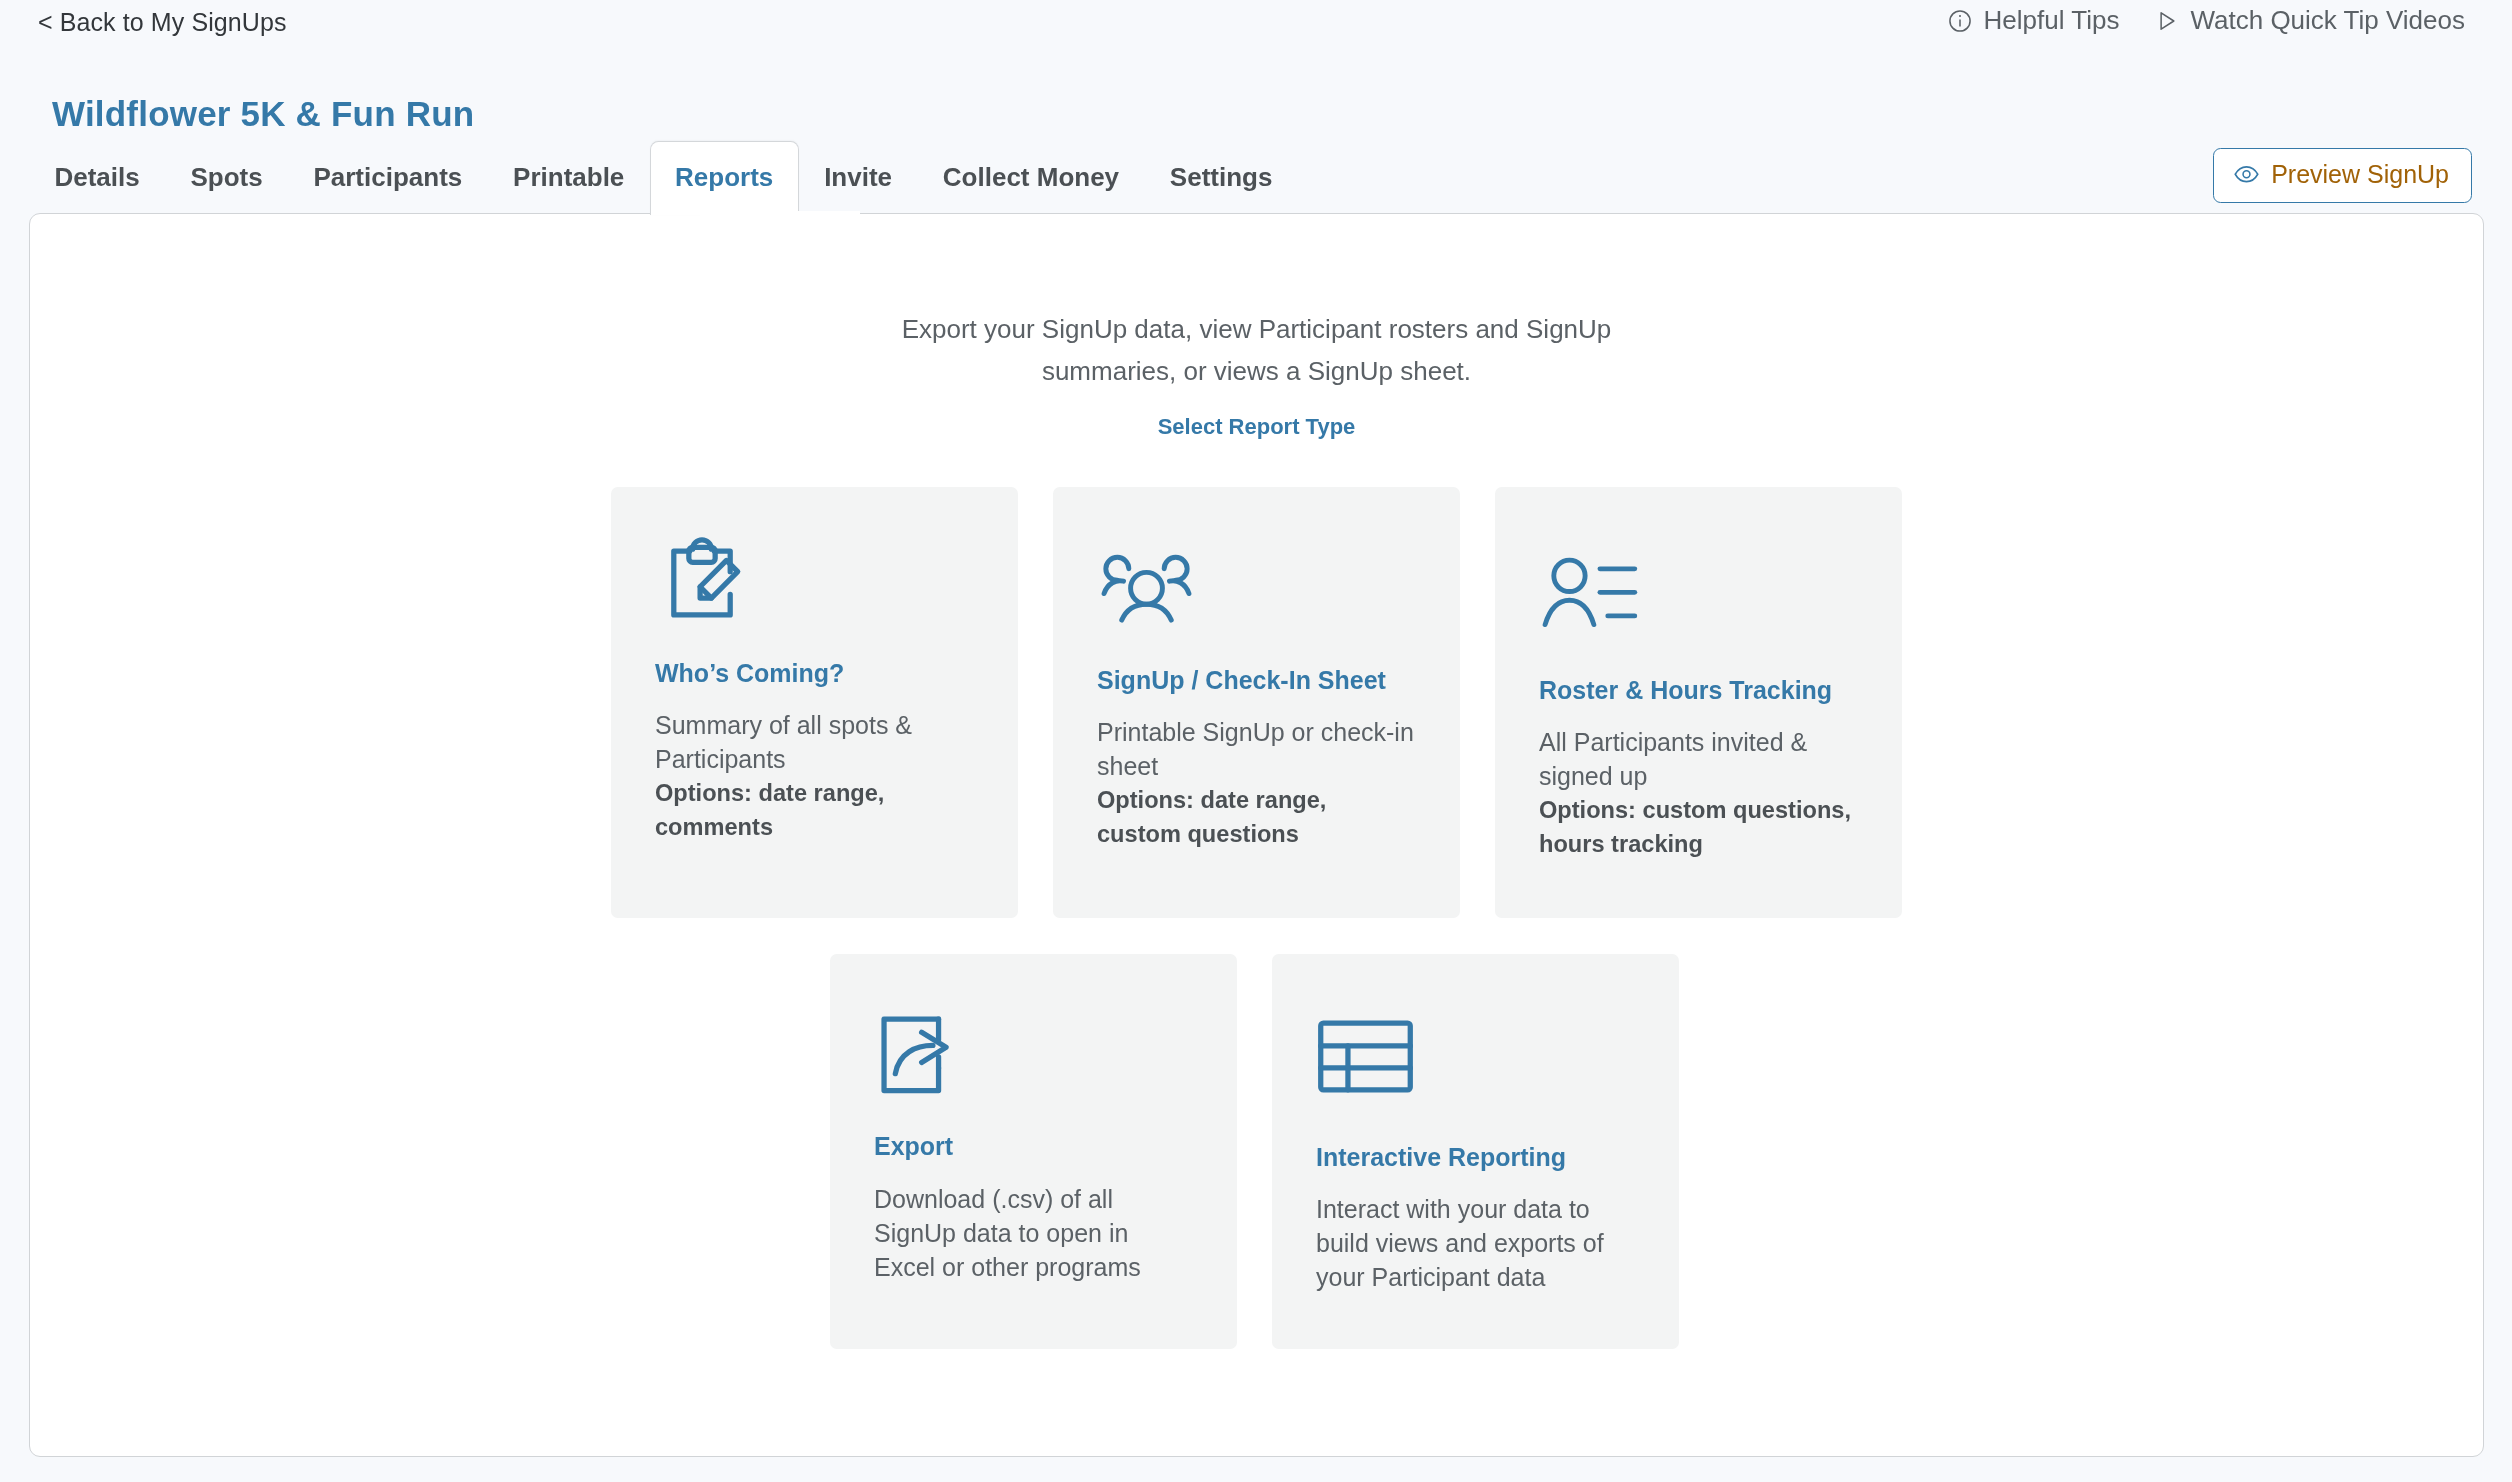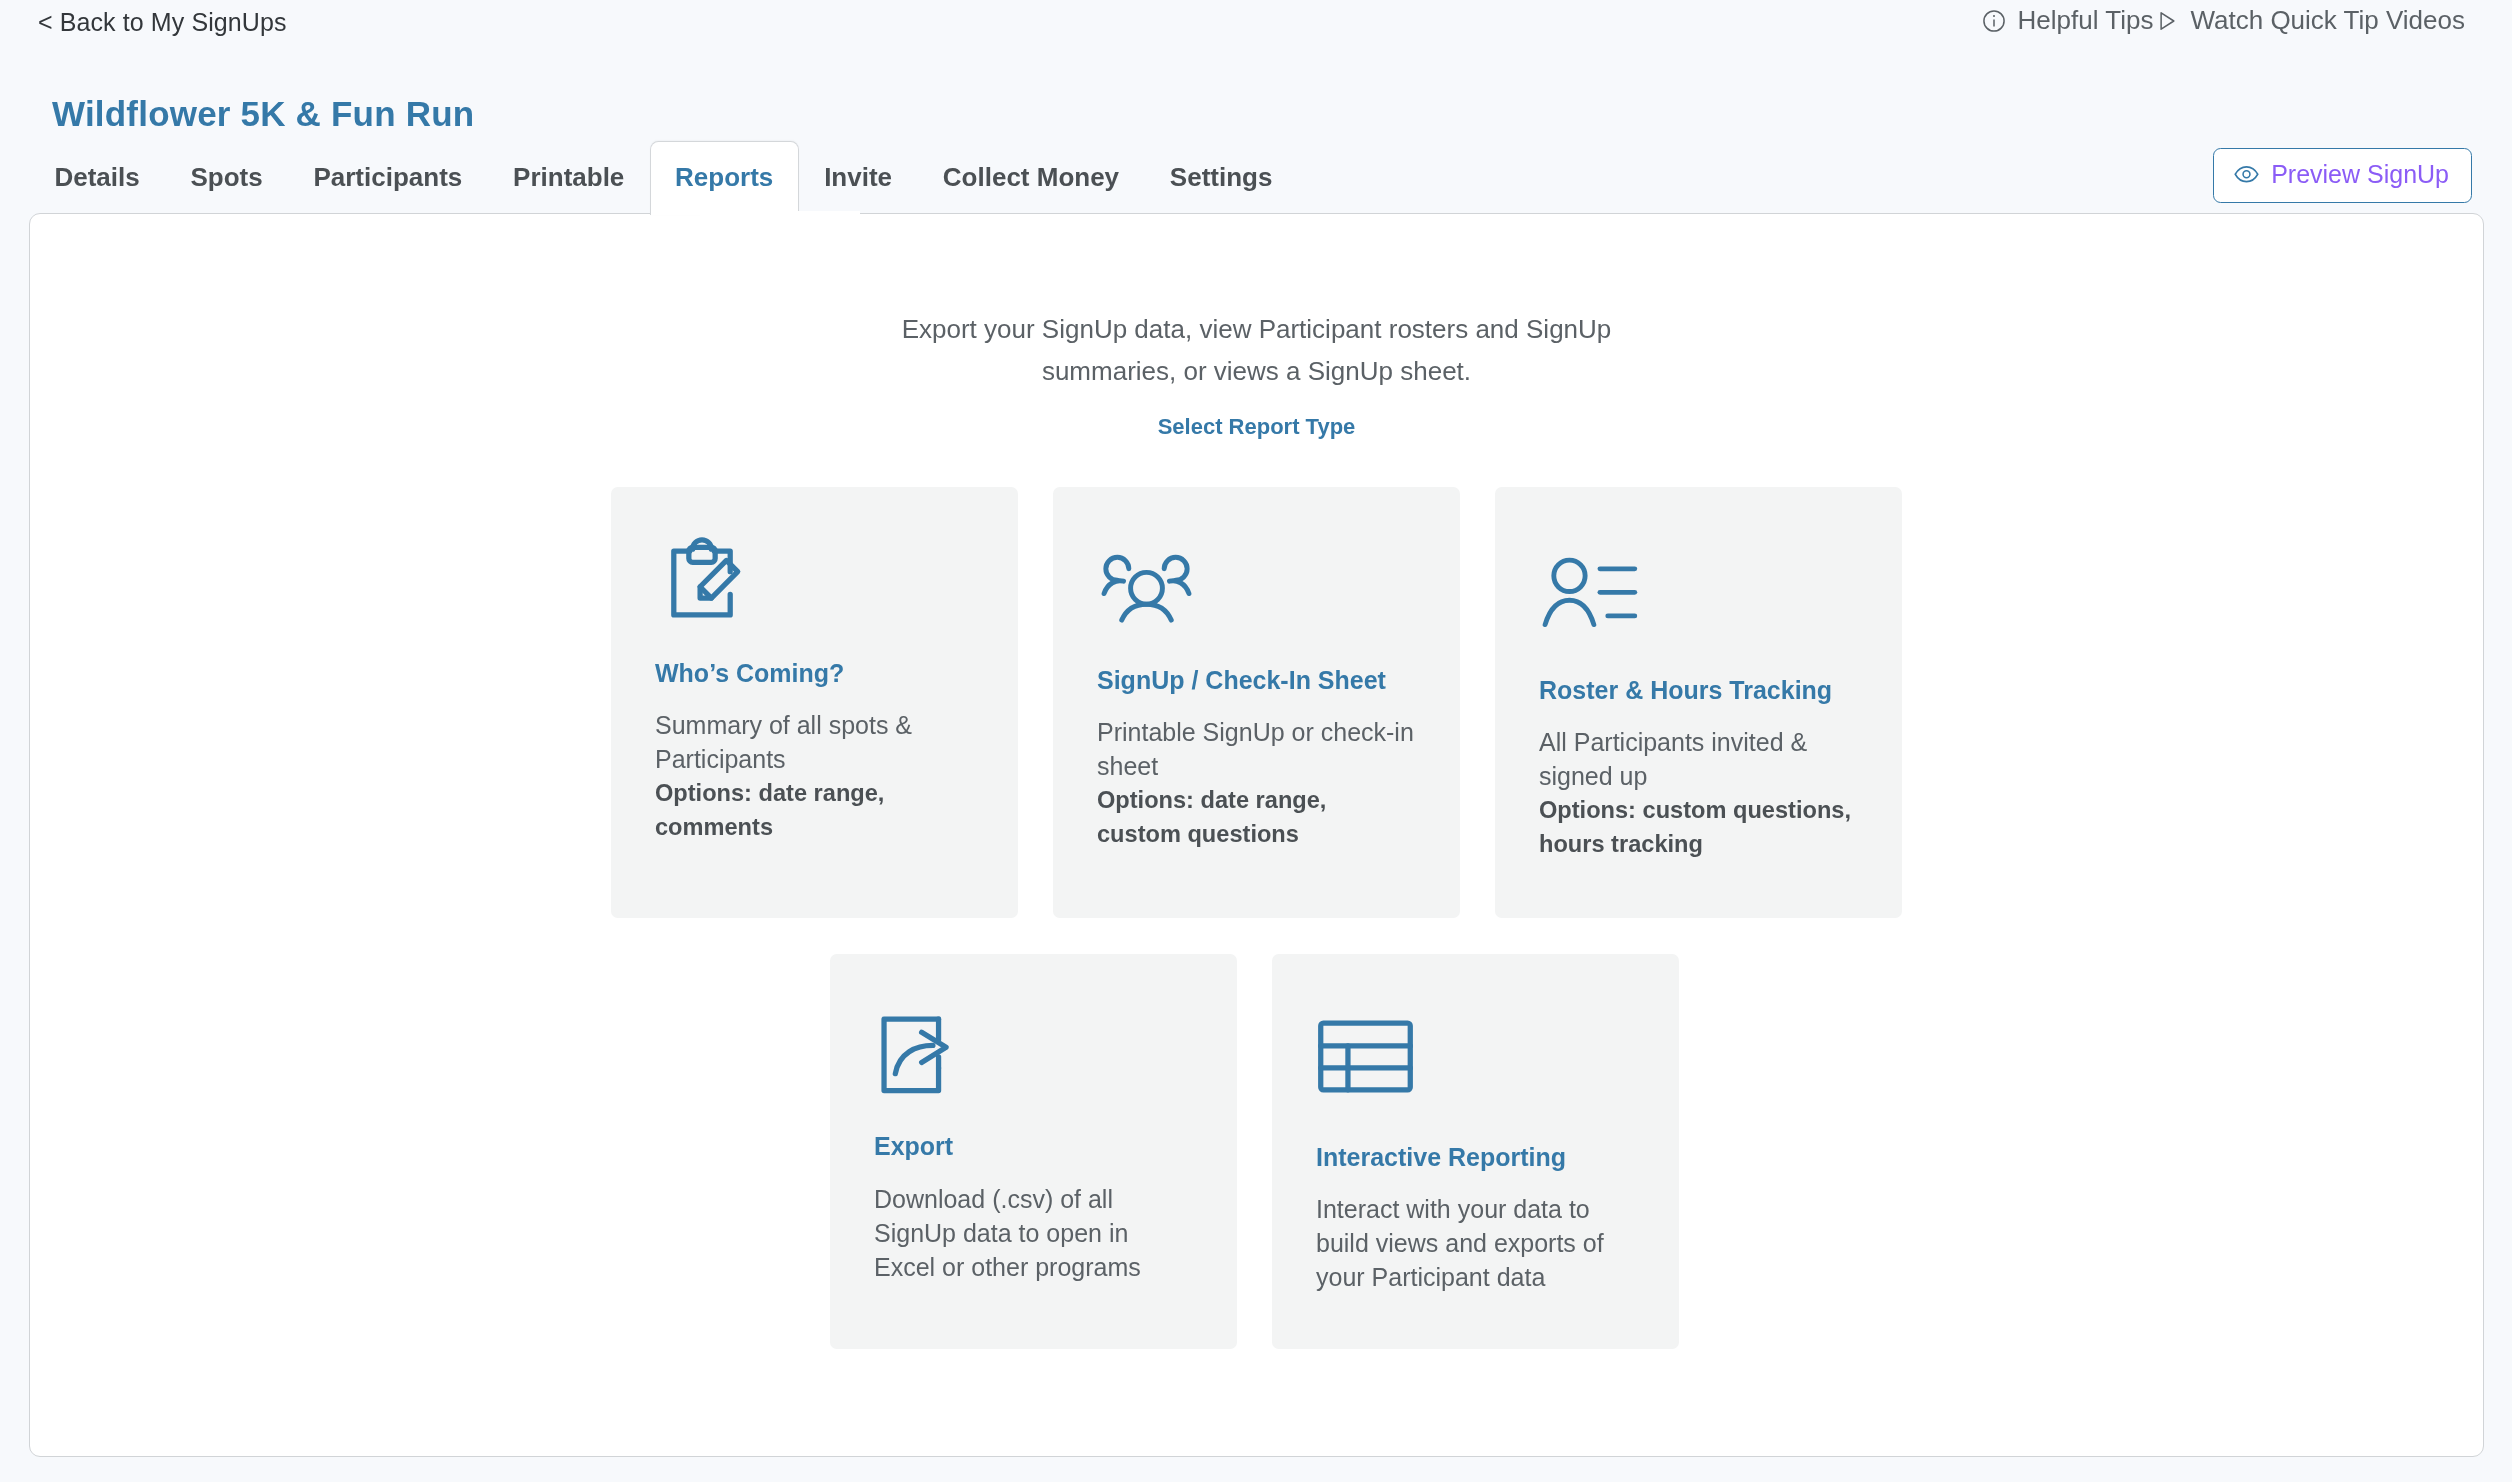--- a/index.html
+++ b/index.html
@@ -36,20 +36,21 @@
     white-space: nowrap;
     cursor: pointer;
     text-align: center;
   }
   .util-links {
     position: absolute;
     right: 47px;
     top: 5px;
     display: flex;
     align-items: center;
+    gap: 34px;
   }
   .util-link {
     display: flex;
     align-items: center;
     gap: 11px;
     font-size: 26px;
     color: #5b6166;
     white-space: nowrap;
     cursor: pointer;
   }
@@ -115,21 +116,21 @@
   .preview-btn {
     position: absolute;
     right: 40px;
     top: 6.7px;
     display: flex;
     align-items: flex-start;
     gap: 11.8px;
     border: 1.7px solid #3579a8;
     border-radius: 7.6px;
     background: #ffffff;
-    color: #8b5cf6;
+    color: #a16207;
     font-size: 25px;
     padding: 11.8px 22px 12.6px 20px;
     white-space: nowrap;
     cursor: pointer;
   }
 
   
   .panel {
     position: absolute;
     left: 29px;

